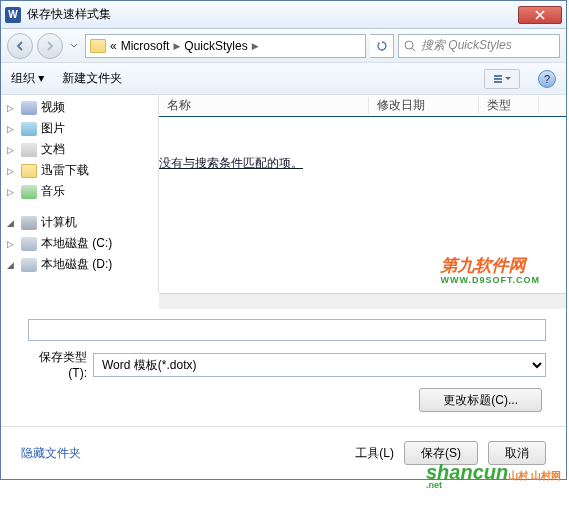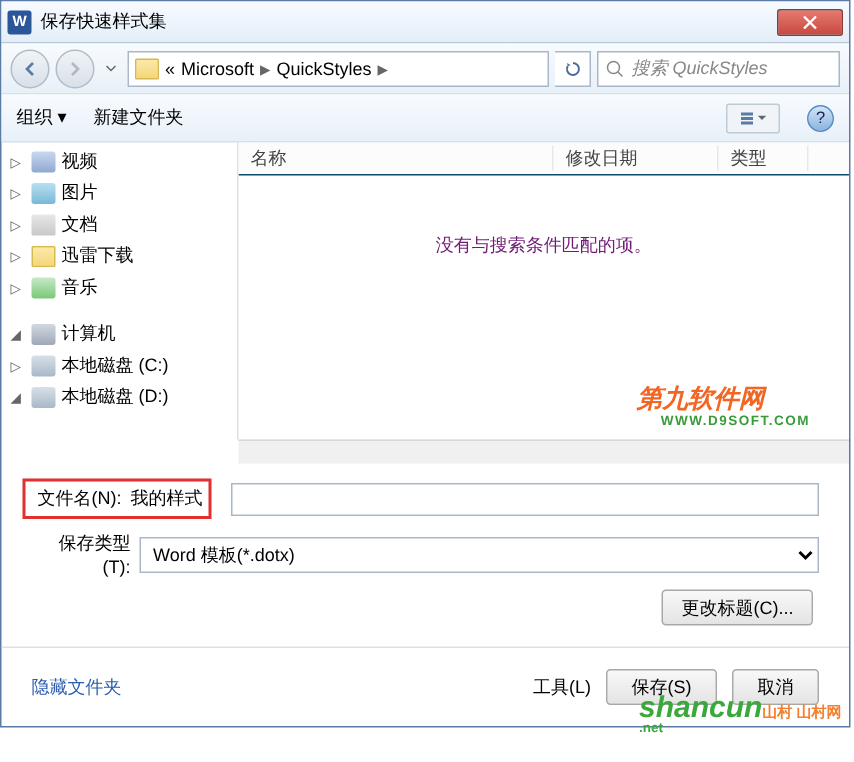--- a/index.html
+++ b/index.html
@@ -38,42 +38,42 @@
 .icon-music { background: linear-gradient(#c8e8c8, #78c878); border-radius: 2px; }
 .icon-computer { background: linear-gradient(#d0d8e0, #a0a8b8); border-radius: 2px; }
 .icon-drive { background: linear-gradient(#d8e0e8, #a8b8c8); border-radius: 2px; }
 .tree-sep { height: 10px; }
 .list { flex: 1; position: relative; font-size: 12px; overflow: auto; }
 .list-header { display: flex; height: 22px; border-bottom: 1px solid #0c4a6e; align-items: center; color: #444; background: #fcfcfc; }
 .list-header div { padding: 0 8px; border-right: 1px solid #e8e8e8; }
 .col-name { width: 210px; }
 .col-date { width: 110px; }
 .col-type { width: 60px; }
-.empty-msg { text-align: center; padding: 38px 0; color: #701a75; }
+.empty-msg { text-align: left; padding: 38px 0; color: #0f172a; text-decoration: underline; }
 .watermark { position: absolute; right: 26px; bottom: 8px; font-size: 17px; font-weight: bold; font-style: italic; color: #f26522; pointer-events: none; }
-.watermark .sub { font-size: 9px; color: #3a9b3a; letter-spacing: 1px; display: block; margin-top: -2px; font-style: normal; margin-left: 16px; }
+.watermark .sub { font-size: 9px; color: #3a9b3a; letter-spacing: 1px; display: block; margin-top: -2px; font-style: normal; }
 .scroll-h { height: 16px; background: #f0f0f0; border-top: 1px solid #d8d8d8; margin-left: 158px; }
 .form { padding: 10px 20px 0 20px; font-size: 12px; }
 .form-row { display: flex; align-items: center; margin-bottom: 8px; gap: 6px; }
 .form-row .lbl { width: 66px; text-align: right; }
 .form-row input[type=text], .form-row select { flex: 1; height: 22px; border: 1px solid #a8b8c8; padding: 0 4px; font-size: 12px; font-family: inherit; }
 .form-row select { background: #fff; height: 24px; }
 .highlight { border: 2px solid #e03030; padding: 3px 4px; margin-left: -6px; display: flex; align-items: center; gap: 6px; }
 .highlight .lbl { width: 60px; }
 .cursor { display: inline-block; width: 1px; height: 14px; background: #000; vertical-align: middle; margin-left: 30px; }
 .meta { display: flex; padding: 4px 20px 4px 88px; font-size: 12px; gap: 140px; }
 .meta .m-item { display: flex; gap: 6px; }
 .meta .m-item .mv { color: #666; }
 .meta .m-item .mv.link { color: #2a5db0; }
 .thumb-row { display: flex; padding: 8px 20px 6px 108px; font-size: 12px; gap: 130px; align-items: center; }
 .thumb-row label { display: flex; align-items: center; gap: 6px; color: #2a5db0; }
 .thumb-row input[type=checkbox] { width: 13px; height: 13px; }
 .title-change { display: flex; align-items: center; gap: 6px; }
 .btn { height: 24px; padding: 0 16px; background: linear-gradient(#f8f8f8, #e4e4e4); border: 1px solid #a8a8a8; border-radius: 3px; font-size: 12px; cursor: default; }
-.btn.wide { padding: 0 12px; }
+.btn.wide { padding: 0 23px; }
 .footer-sep { height: 1px; background: #e0e0e0; margin: 10px 0 0 0; }
 .footer { display: flex; align-items: center; padding: 14px 20px 14px 20px; font-size: 12px; gap: 10px; }
 .footer .spacer { flex: 1; }
 .footer .hide-link { display: flex; align-items: center; gap: 4px; color: #2a5db0; }
 .tools { display: flex; align-items: center; gap: 2px; }
 .wm { position: absolute; right: 8px; bottom: 18px; font-size: 20px; font-weight: bold; font-style: italic; color: #3aa83a; pointer-events: none; }
 .wm small { font-size: 9px; color: #3aa83a; display: block; margin-top: -4px; font-style: normal; }
 .wm .orange { color: #f28030; font-style: normal; font-size: 10px; }
 </style>
 </head>
@@ -201,24 +201,20 @@
       <div class="watermark">
         <span>第九软件网</span>
         <span class="sub">WWW.D9SOFT.COM</span>
       </div>
     </div>
   </div>
   <div class="scroll-h"></div>
 
   <div class="form">
     <div class="form-row">
-      <div class="highlight">
-        <span class="lbl">文件名(N):</span>
-        <span>我的样式</span>
-      </div>
       <span class="cursor"></span>
       <input type="text" style="margin-left: -30px; padding-left: 30px; color: transparent;" value="我的样式">
     </div>
     <div class="form-row">
       <span class="lbl">保存类型(T):</span>
       <select>
         <option>Word 模板(*.dotx)</option>
       </select>
     </div>
   </div>

